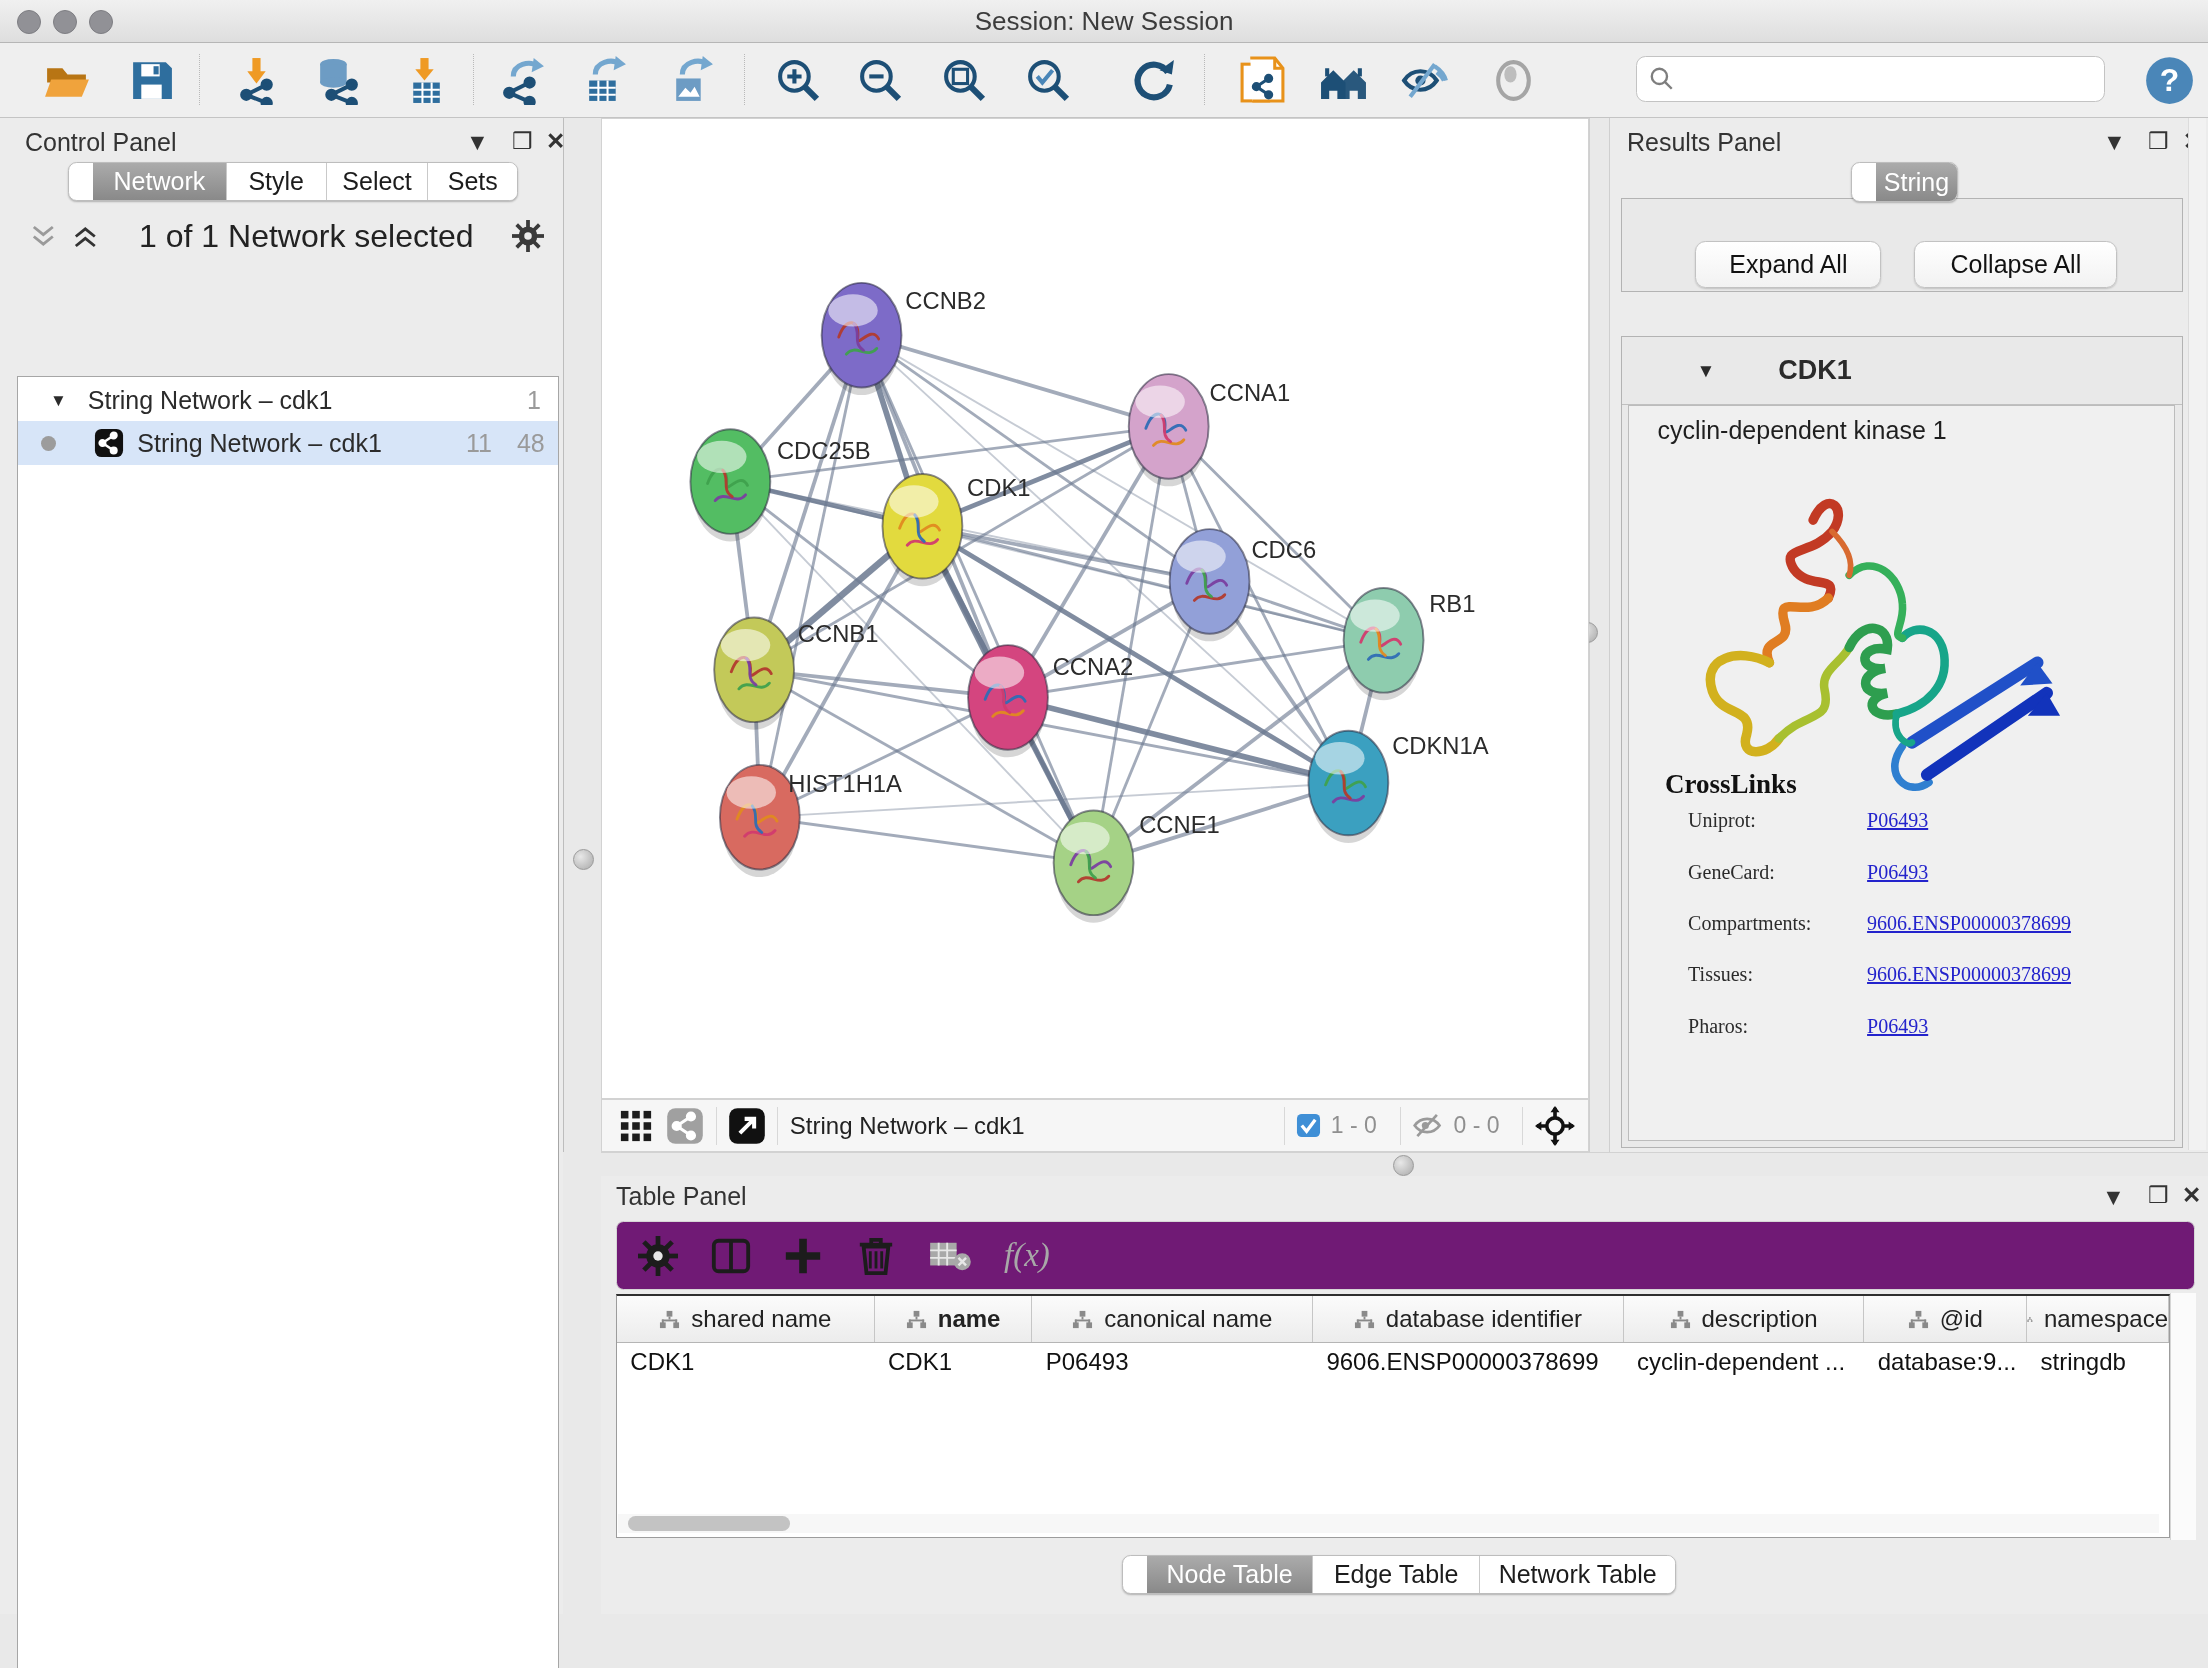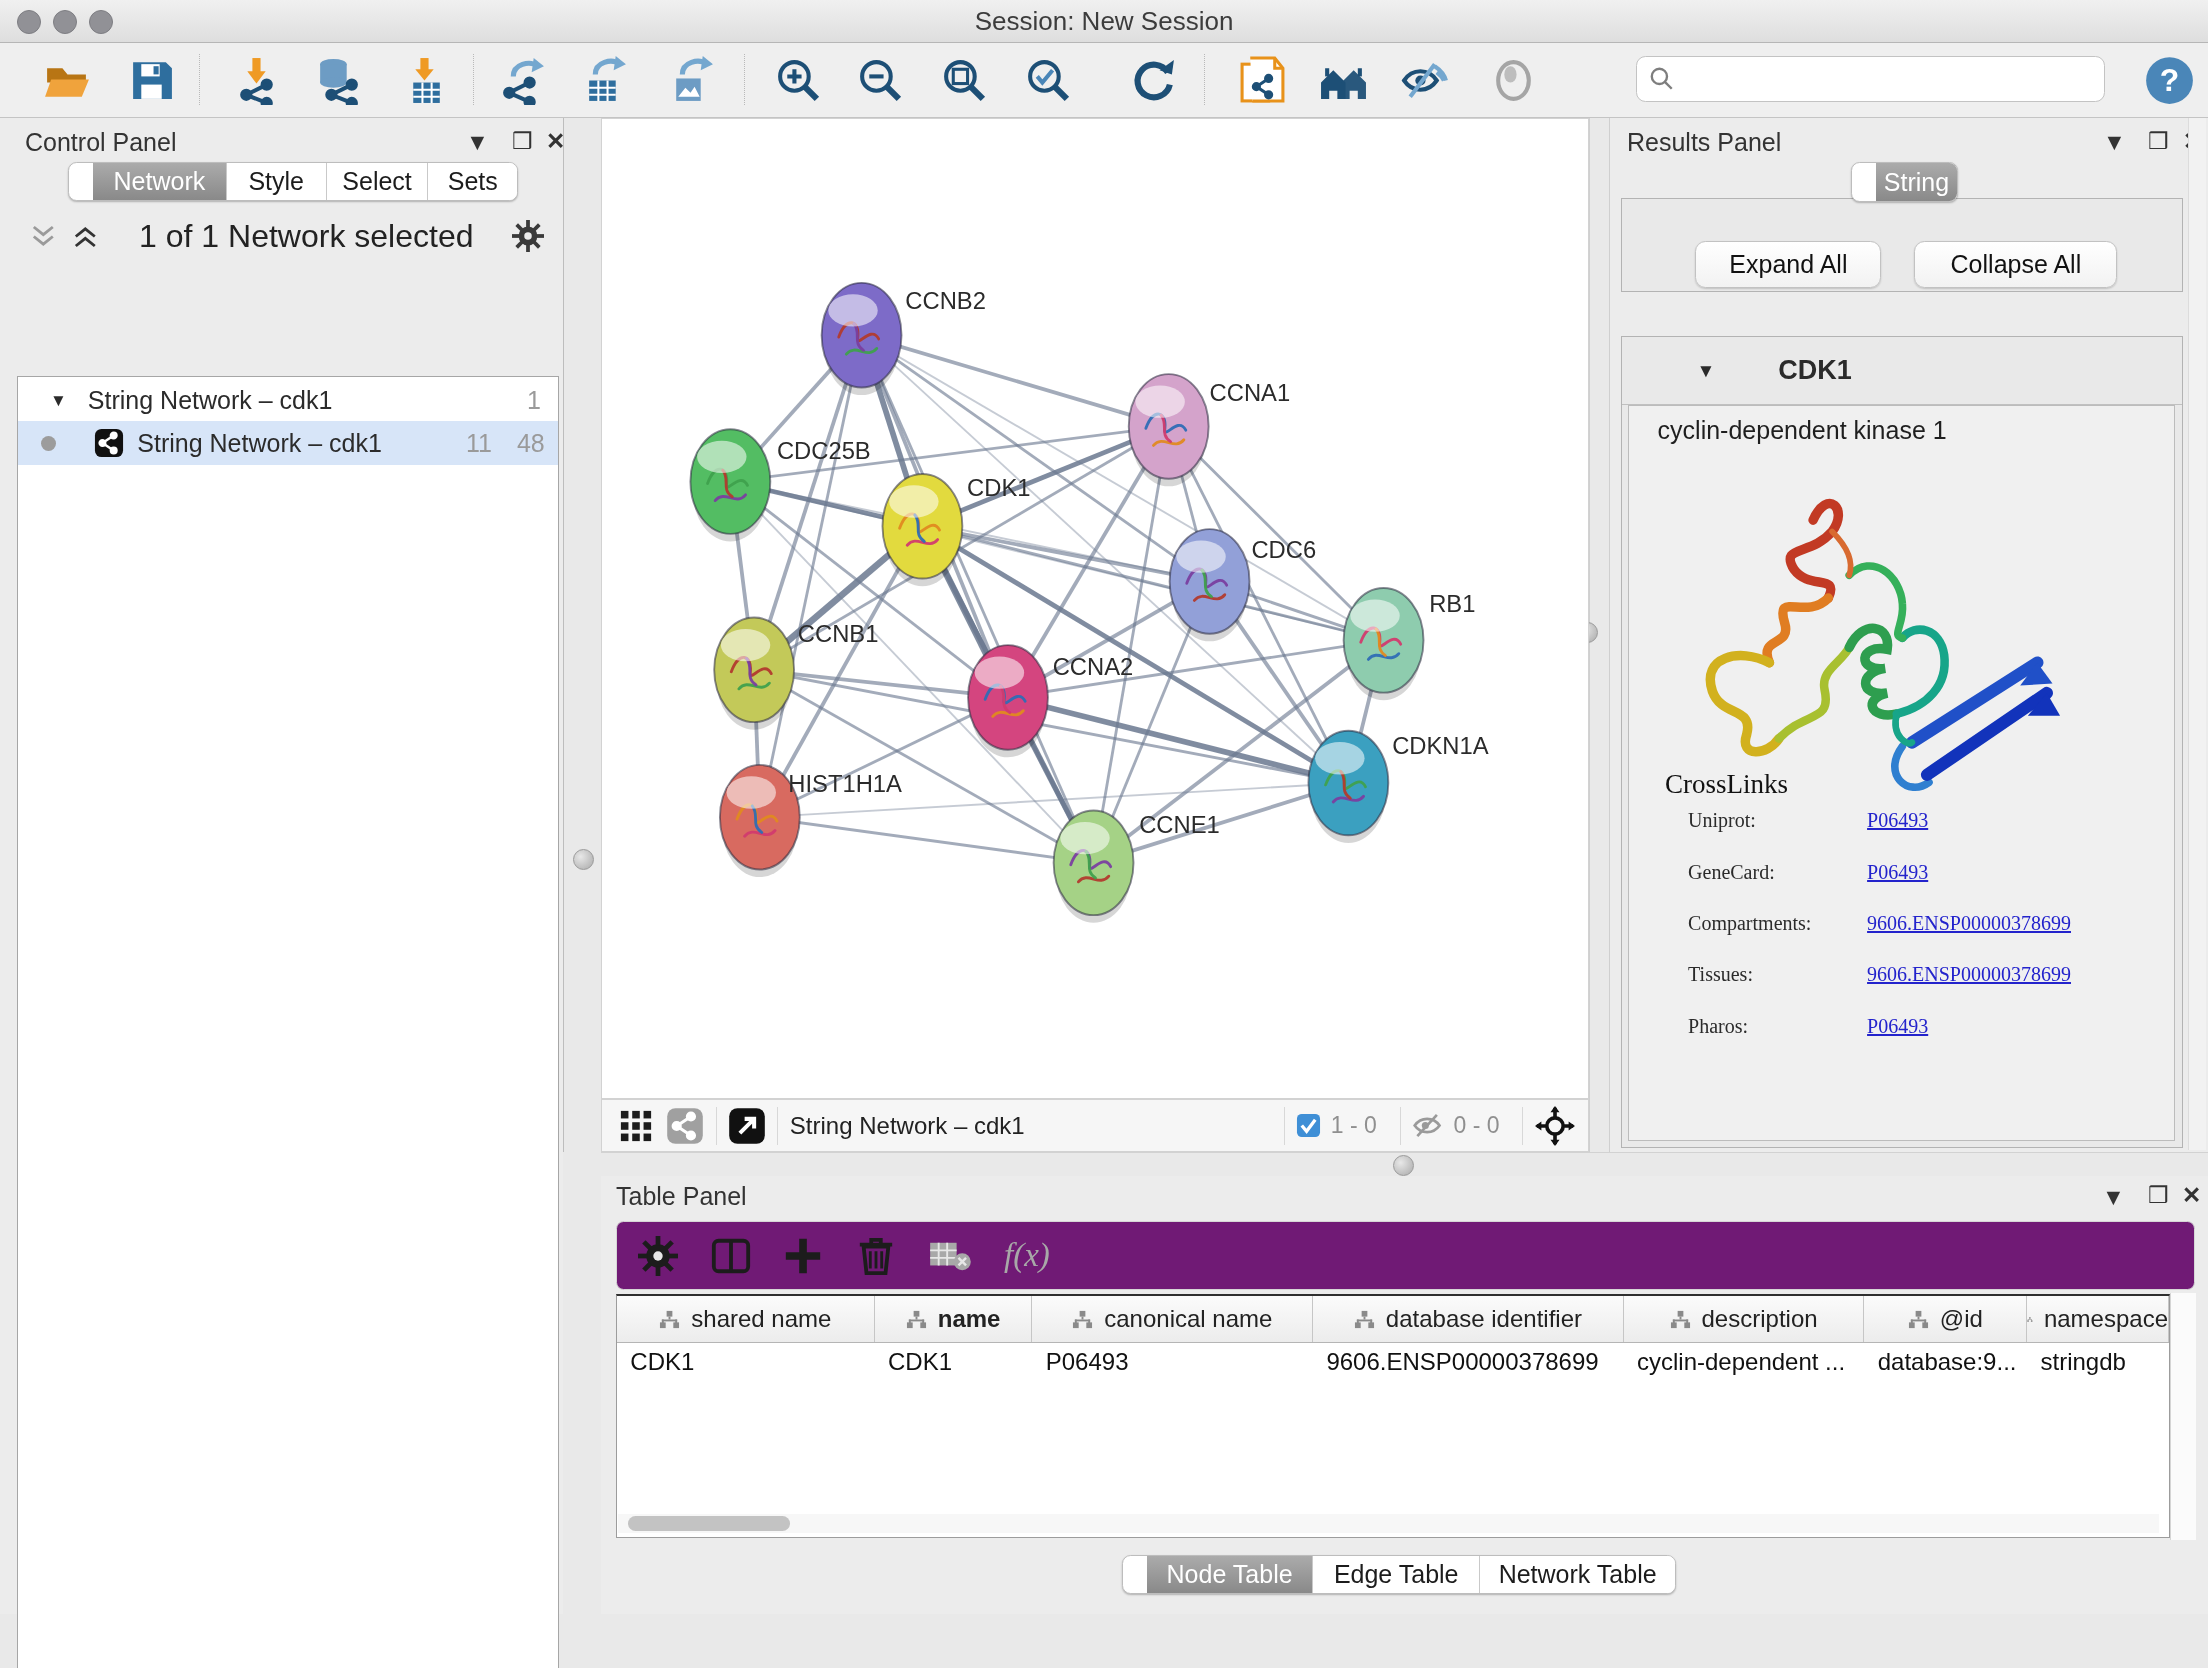--- a/index.html
+++ b/index.html
@@ -571,21 +571,21 @@
             <path d="M262 296 L394 212" stroke="#2050c8" stroke-width="13"></path>
             <path d="M278 330 L404 244" stroke="#1233bb" stroke-width="13"></path>
             <path d="M394 212 l16 22 -34 2z" stroke="none" fill="#2050c8"></path>
             <path d="M404 244 l14 24 -34 0z" stroke="none" fill="#1233bb"></path>
             <path d="M246 266 C240 290 258 300 262 296" stroke="#17a589" stroke-width="7"></path>
             <path d="M196 120 C220 96 250 120 252 150 C254 172 240 184 252 186" stroke="#35b05a" stroke-width="8"></path>
             <path d="M178 74 C196 92 200 108 196 120" stroke="#d86a30" stroke-width="6"></path>
           </g>
         </svg>
 
-        <div class="serif" style="position:absolute;left:36px;top:363px;font-size:27px;font-weight:normal;color:#111">CrossLinks</div>
+        <div class="serif" style="position:absolute;left:36px;top:363px;font-size:27px;font-weight:bold;color:#111">CrossLinks</div>
         <div class="xrow serif" style="top:403px">
           <span style="position:absolute;left:59px">Uniprot:</span>
           <span class="xlink" style="position:absolute;left:238px">P06493</span>
         </div>
         <div class="xrow serif" style="top:455px">
           <span style="position:absolute;left:59px">GeneCard:</span>
           <span class="xlink" style="position:absolute;left:238px">P06493</span>
         </div>
         <div class="xrow serif" style="top:506px">
           <span style="position:absolute;left:59px">Compartments:</span>

